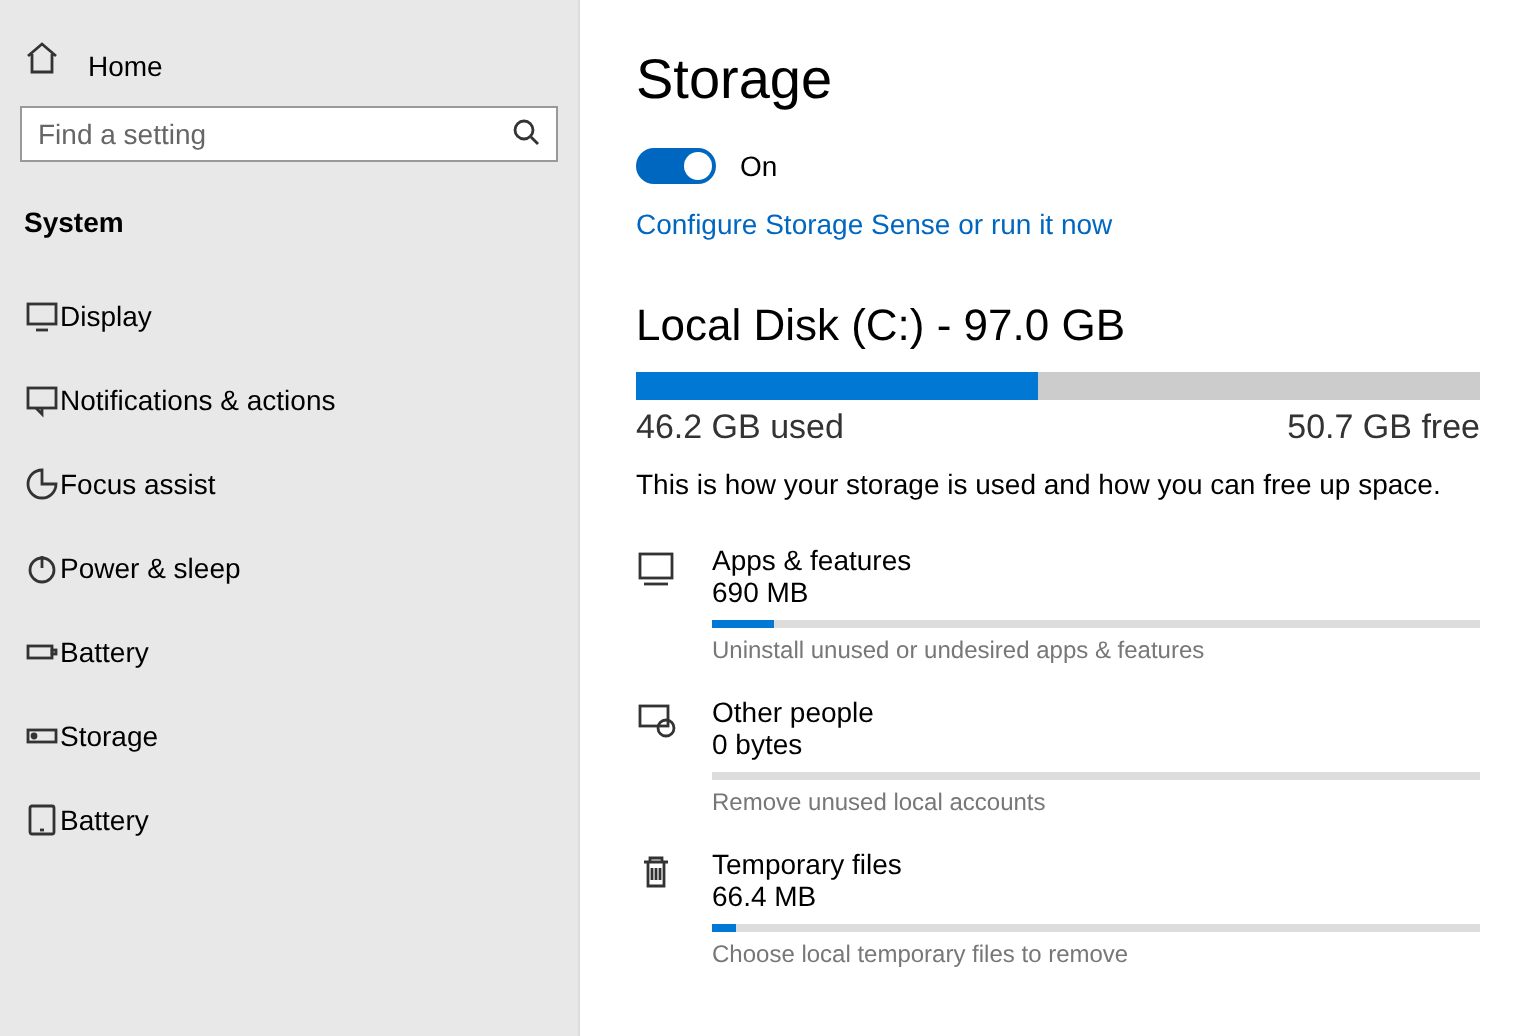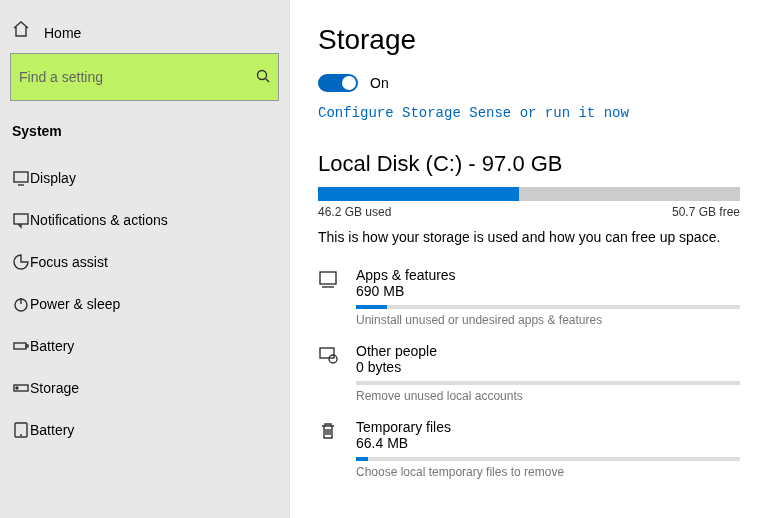--- a/index.html
+++ b/index.html
@@ -25,22 +25,22 @@
     align-items: flex-end;
     padding: 8px 20px 12px 12px;
     gap: 14px;
     cursor: pointer;
   }
   .home-row .label { font-size: 14px; }
   .search-wrap { padding: 0 10px 16px 10px; }
   .search-box {
     width: 100%;
     border: 1px solid #999;
-    background: #bef264;
-    height: 48px;
+    background: #ffffff;
+    height: 28px;
     display: flex;
     align-items: center;
     padding: 0 8px;
   }
   .search-box input {
     flex: 1;
     border: none;
     background: transparent;
     font-size: 14px;
     color: #555;
@@ -70,26 +70,26 @@
   .desc { font-size: 14px; color: #222; line-height: 1.4; margin-bottom: 14px; max-width: 420px;}
   .toggle-row { display:flex; align-items:center; gap:12px; margin-bottom:12px;}
   .toggle {
     width: 40px; height: 18px; border-radius: 10px; background:#0067c0;
     position: relative; cursor:pointer;
   }
   .toggle::after {
     content:""; position:absolute; right:2px; top:2px; width:14px; height:14px;
     background:#fff; border-radius:50%;
   }
-  .link { color:#0067c0; font-size:14px; cursor:pointer; margin-bottom: 30px; display:inline-block;font-family:Liberation Mono, monospace;}
+  .link { color:#0067c0; font-size:14px; cursor:pointer; margin-bottom: 30px; display:inline-block;}
   .disk-title { font-size: 22px; font-weight:400; margin-bottom:10px;}
   .bar-wrap { margin-bottom:6px;}
   .bar { width: 100%; height:14px; background:#ccc; position:relative;}
   .bar-fill { height:100%; background:#0078d4;}
-  .bar-labels { display:flex; justify-content:space-between; font-size:12px; color:#333; margin-top:4px; margin-bottom:10px;}
+  .bar-labels { display:flex; justify-content:space-between; font-size:17px; color:#333; margin-top:4px; margin-bottom:10px;}
   .usage-desc { font-size:14px; margin-bottom:16px;}
   .category {
     display:flex; align-items:flex-start; gap:16px; padding:6px 0 10px 0;
     cursor:pointer;
   }
   .cat-icon { width:22px; flex-shrink:0; padding-top:2px;}
   .cat-body { flex:1; }
   .cat-head { display:flex; justify-content:flex-start; font-size:14px; margin-bottom:6px;flex-direction:column;}
   .cat-bar { width:100%; height:4px; background:#ddd; position:relative; margin-bottom:4px;}
   .cat-bar-fill{ height:100%; background:#0078d4;}

